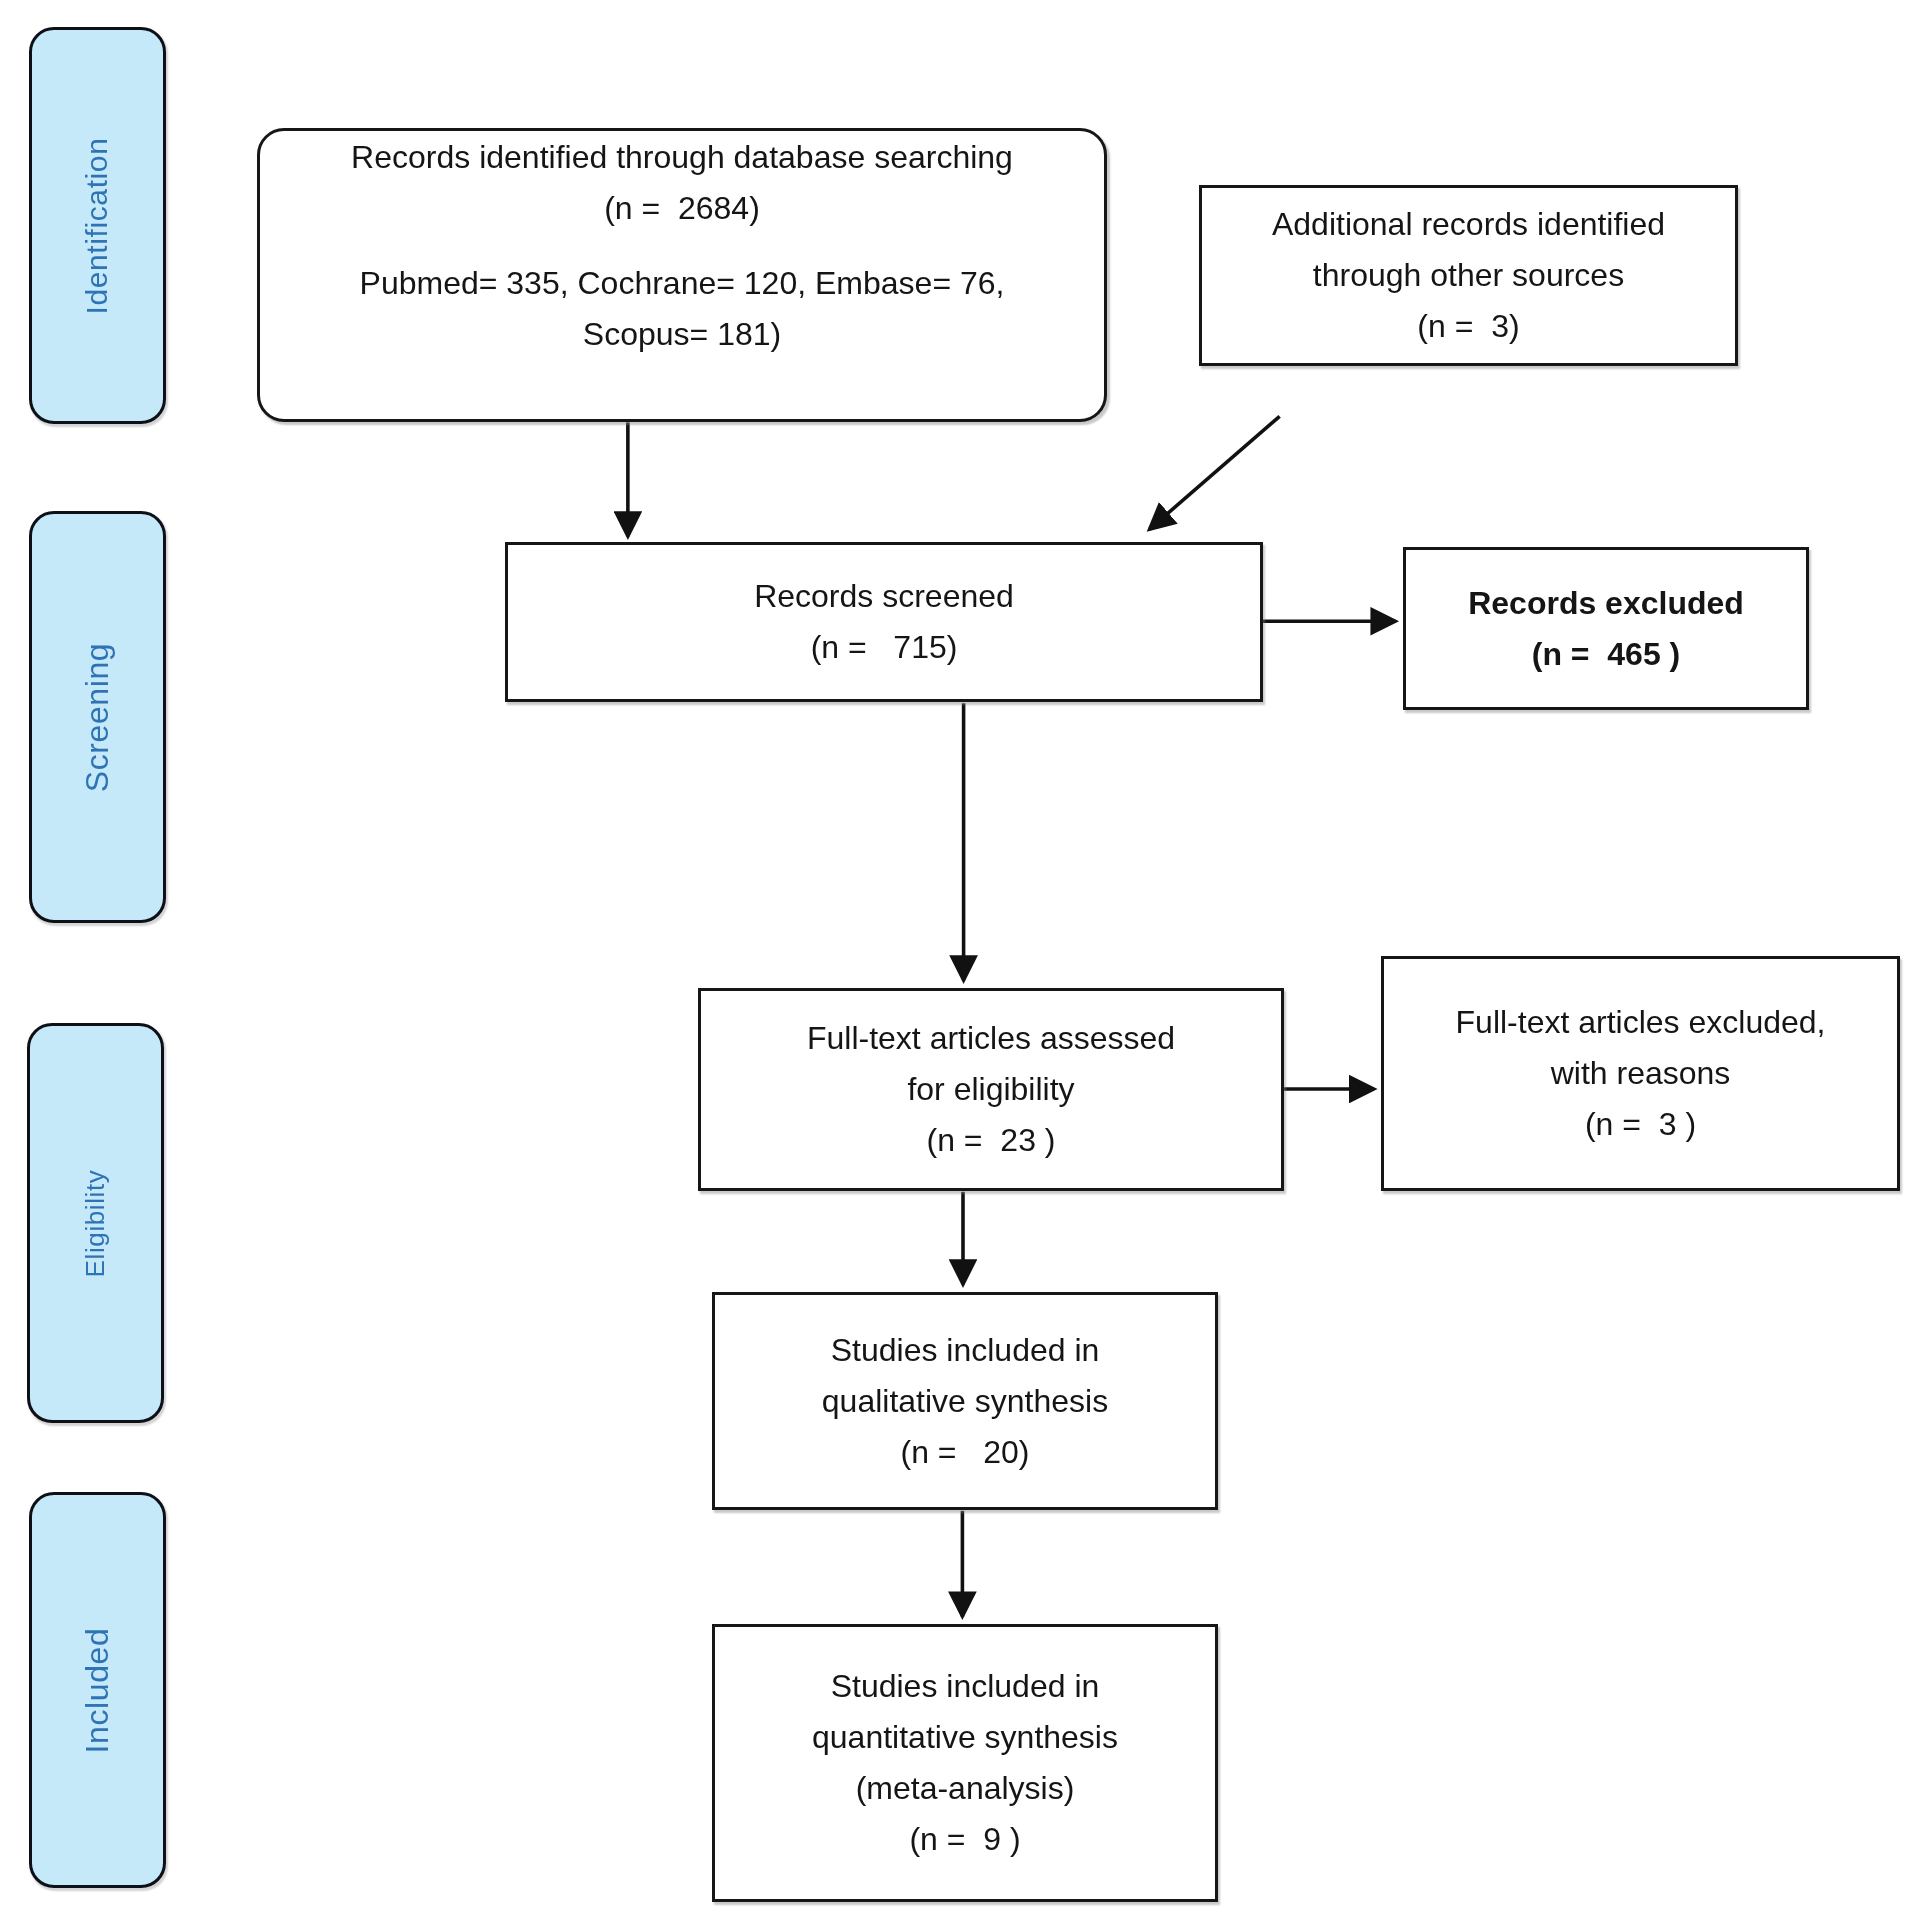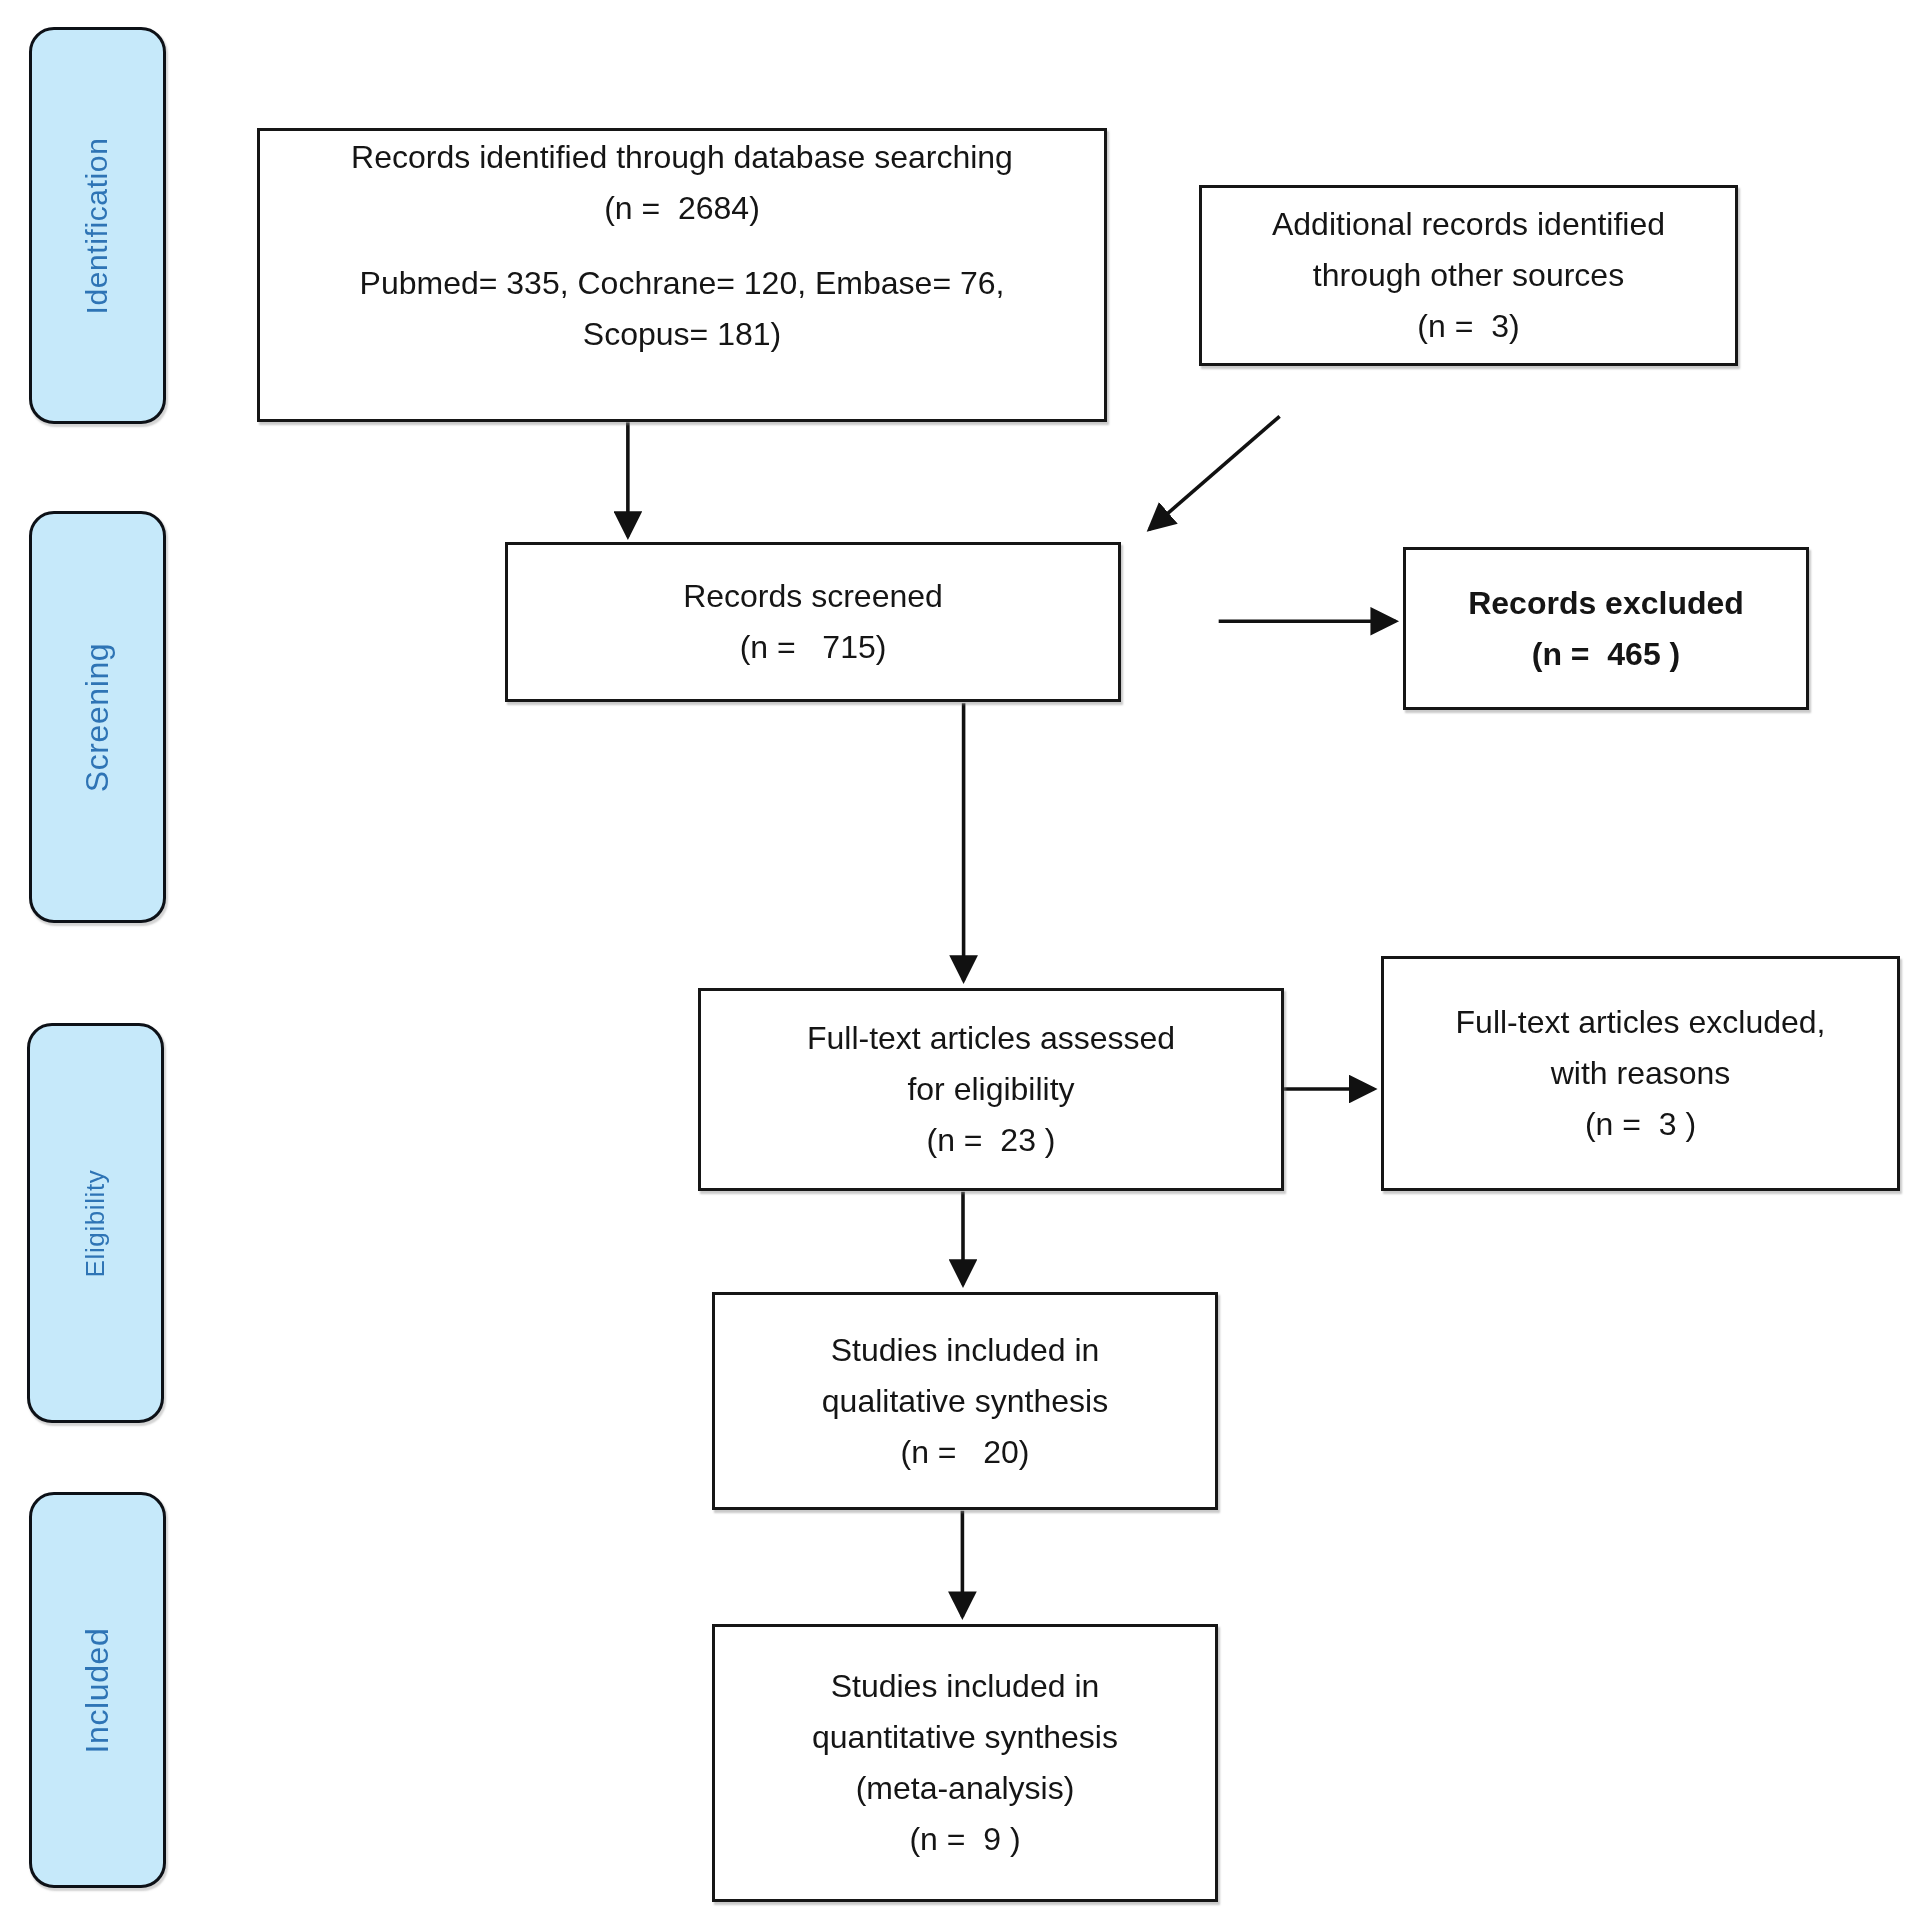--- a/index.html
+++ b/index.html
@@ -63,20 +63,21 @@
   }
   .box p { margin: 0; }
   .box p + p { margin-top: 24px; }
   .bl {
     display: block;
     white-space: pre;
   }
   .box.top-align {
     justify-content: flex-start;
     padding-top: 1.2px;
+    border-radius: 27px;
   }
 </style>
 </head>
 <body>
 
 <div class="canvas">
 
   <svg class="arrows" viewBox="0 0 3224 3219" xmlns="http://www.w3.org/2000/svg">
     <defs>
       <marker id="ah" markerUnits="strokeWidth" markerWidth="9" markerHeight="8" refX="7" refY="4" orient="auto">
@@ -117,21 +118,21 @@
   </div>
 
   <div class="box" style="left:1199px; top:185px; width:539px; height:181px;">
     <p>
       <span class="bl">Additional records identified</span>
       <span class="bl">through other sources</span>
       <span class="bl">(n =  3)</span>
     </p>
   </div>
 
-  <div class="box" style="left:505px; top:542px; width:616px; height:160px;">
+  <div class="box" style="left:505px; top:542px; width:758px; height:160px;">
     <p>
       <span class="bl">Records screened</span>
       <span class="bl">(n =   715)</span>
     </p>
   </div>
 
   <div class="box" style="left:1403px; top:547px; width:406px; height:163px;font-weight:bold;">
     <p>
       <span class="bl">Records excluded</span>
       <span class="bl">(n =  465 )</span>

